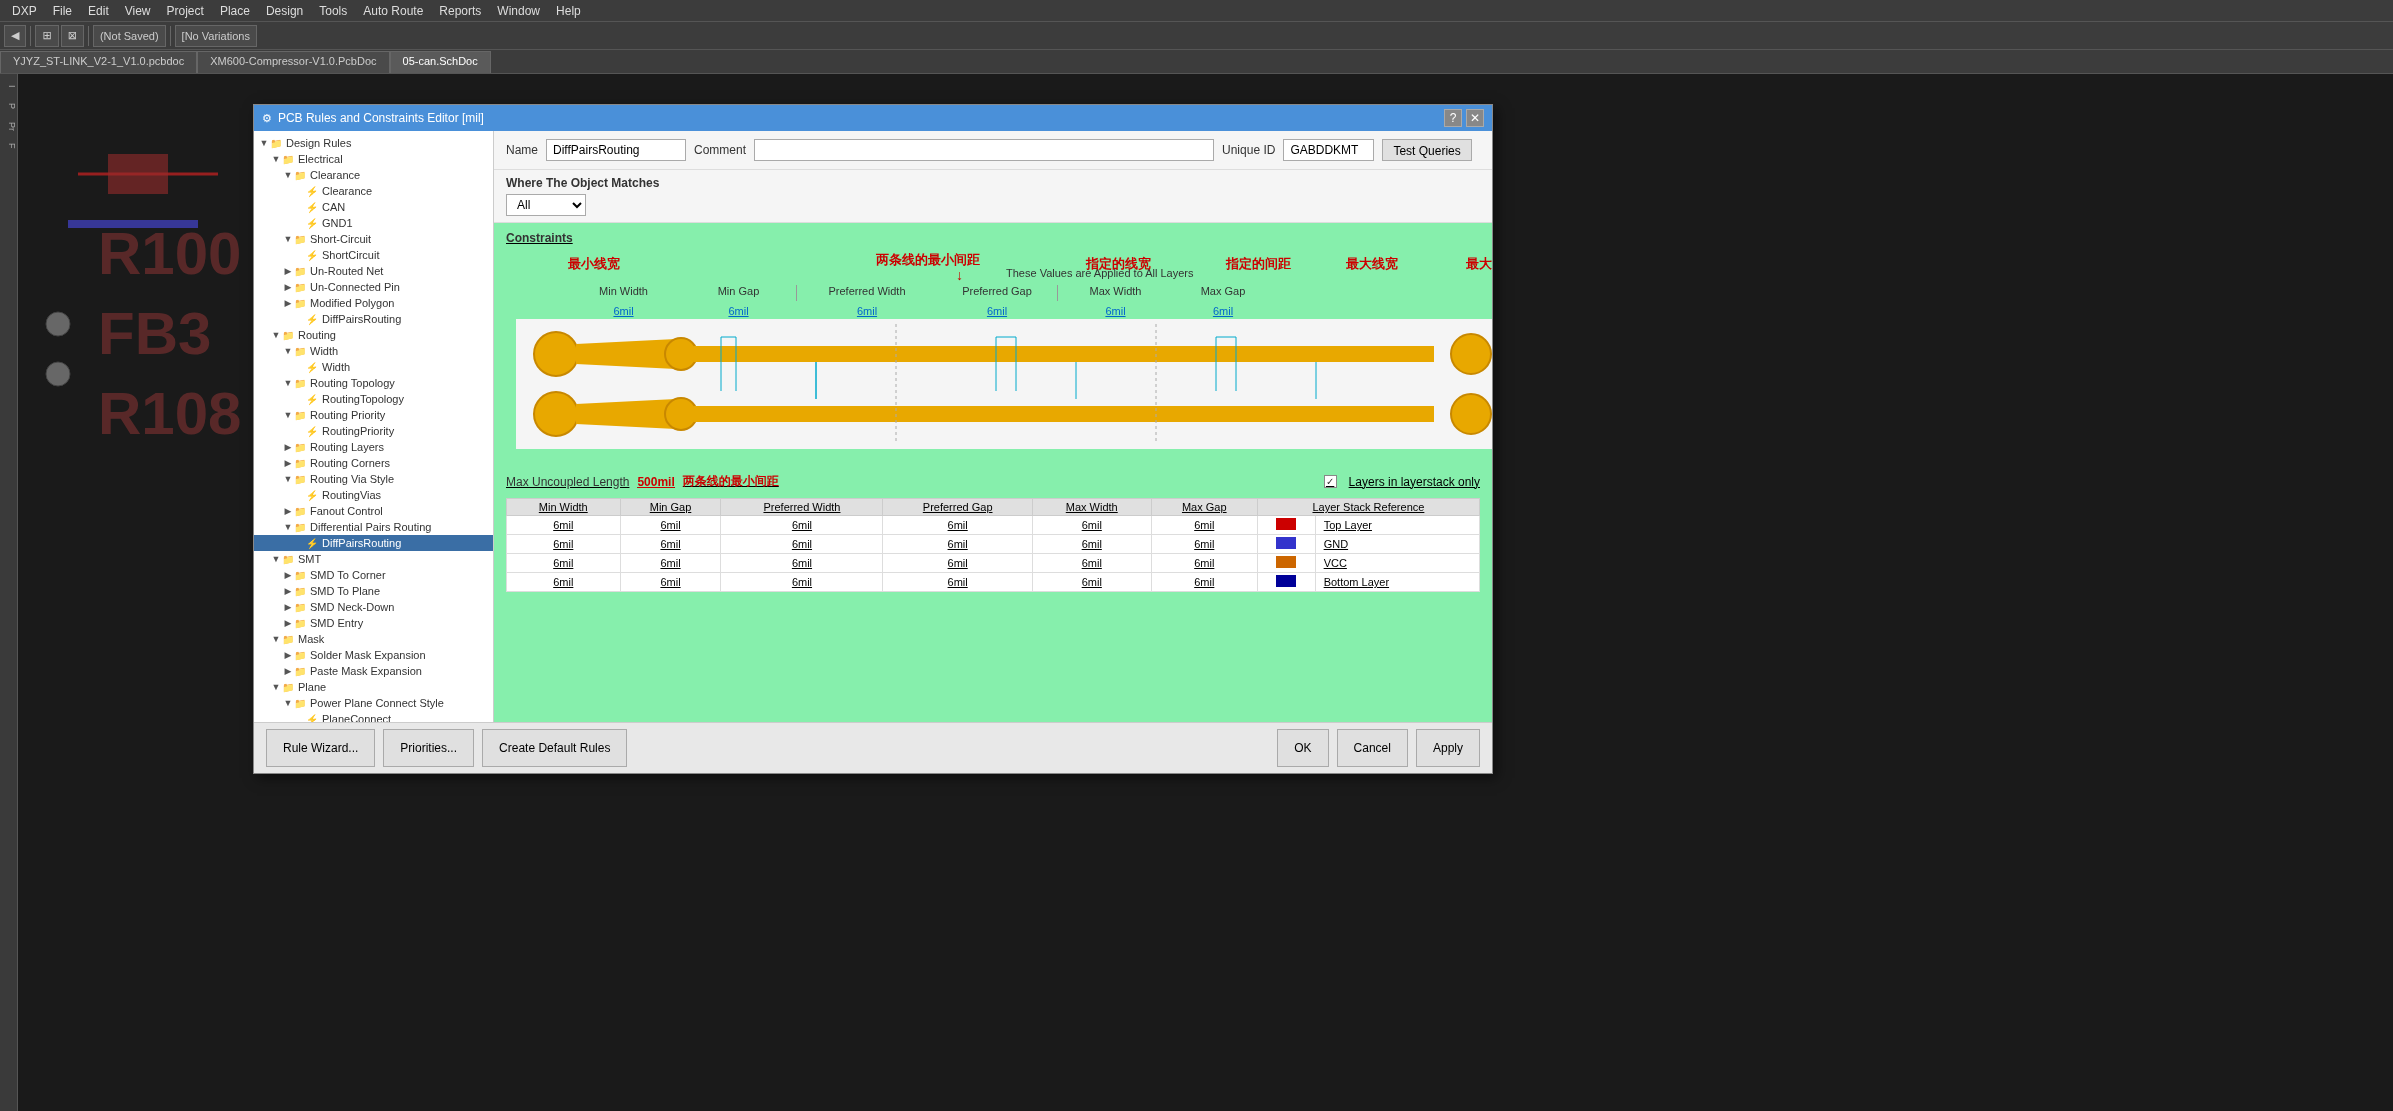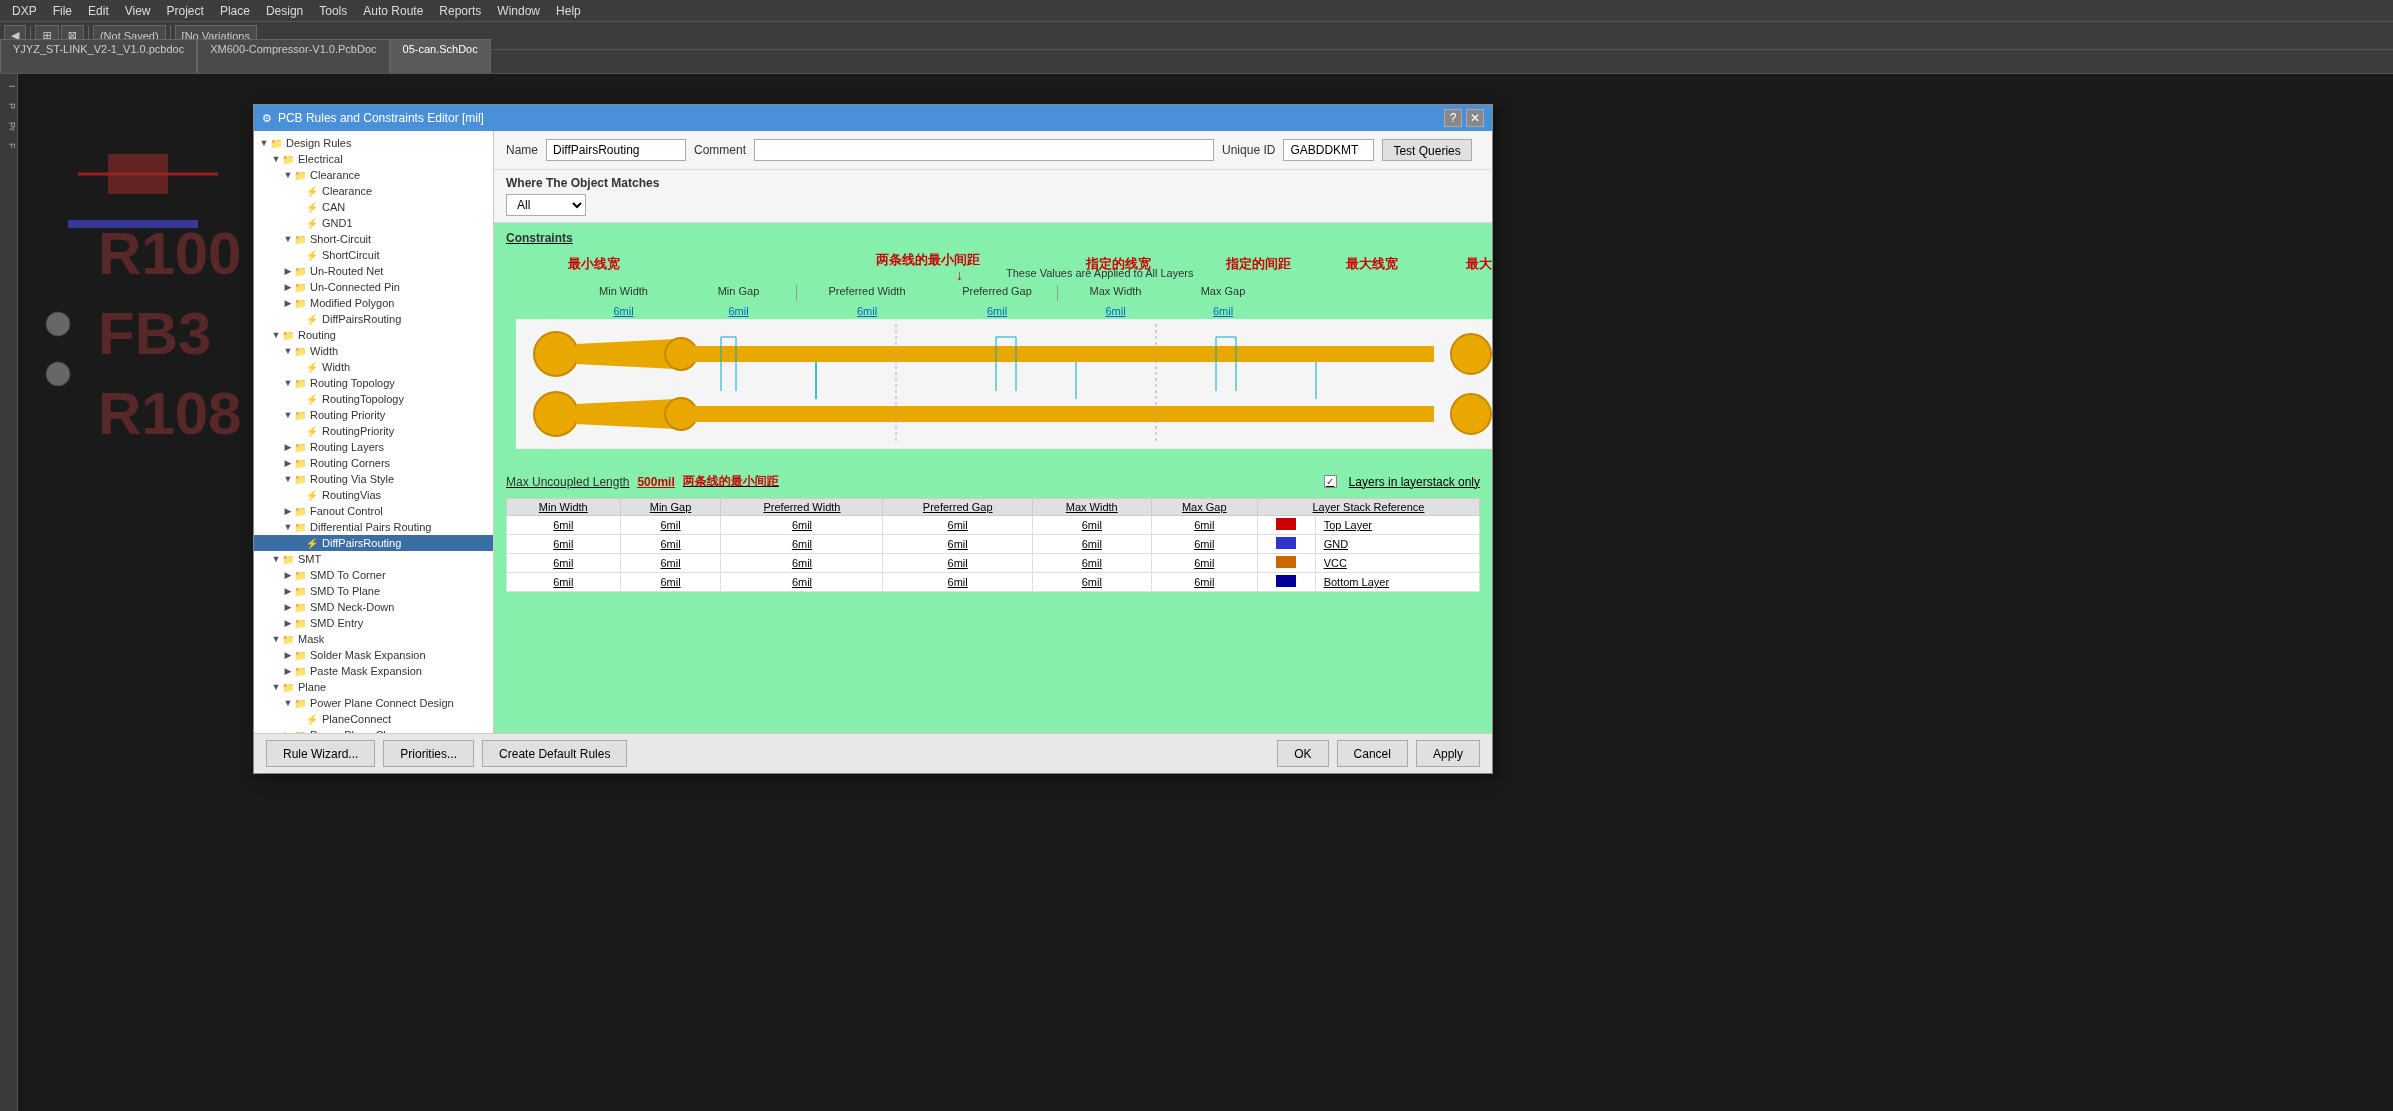--- a/index.html
+++ b/index.html
@@ -75,21 +75,21 @@
       border-bottom: 1px solid #555;
     }
     .tab {
       color: #ccc;
       background: #4a4a4a;
       border: 1px solid #666;
       border-bottom: none;
       padding: 3px 12px;
       font-size: 11px;
       cursor: pointer;
-      height: 34px;
+      height: 22px;
     }
     .tab.active { background: #5a5a5a; color: #fff; }
 
     
     .left-icons {
       position: absolute;
       top: 74px; left: 0;
       width: 18px;
       bottom: 0;
       background: #3a3a3a;
@@ -292,21 +292,21 @@
       flex-shrink: 0;
     }
     .footer-left { display: flex; gap: 8px; }
     .footer-right { display: flex; gap: 8px; }
     .footer-btn {
       background: #e0e0e0;
       border: 1px solid #aaa;
       padding: 5px 16px;
       font-size: 12px;
       cursor: pointer;
-      height: 27px;
+      height: 38px;
     }
 
     
     .tree-panel::-webkit-scrollbar { width: 8px; }
     .tree-panel::-webkit-scrollbar-track { background: #f0f0f0; }
     .tree-panel::-webkit-scrollbar-thumb { background: #aaa; }
 
     
     .zh-annotation {
       position: absolute;
@@ -563,21 +563,21 @@
             <span class="tree-label">Paste Mask Expansion</span>
           </div>
           <div class="tree-item" style="padding-left: 16px;">
             <span class="tree-expand">▼</span>
             <span class="tree-icon" style="font-size: 10px;">📁</span>
             <span class="tree-label">Plane</span>
           </div>
           <div class="tree-item" style="padding-left: 28px;">
             <span class="tree-expand">▼</span>
             <span class="tree-icon" style="font-size: 10px;">📁</span>
-            <span class="tree-label">Power Plane Connect Design</span>
+            <span class="tree-label">Power Plane Connect Style</span>
           </div>
           <div class="tree-item" style="padding-left: 40px;">
             <span class="tree-expand"></span>
             <span class="tree-icon" style="font-size: 10px;">⚡</span>
             <span class="tree-label">PlaneConnect</span>
           </div>
           <div class="tree-item" style="padding-left: 28px;">
             <span class="tree-expand">▶</span>
             <span class="tree-icon" style="font-size: 10px;">📁</span>
             <span class="tree-label">Power Plane Clearance</span>

